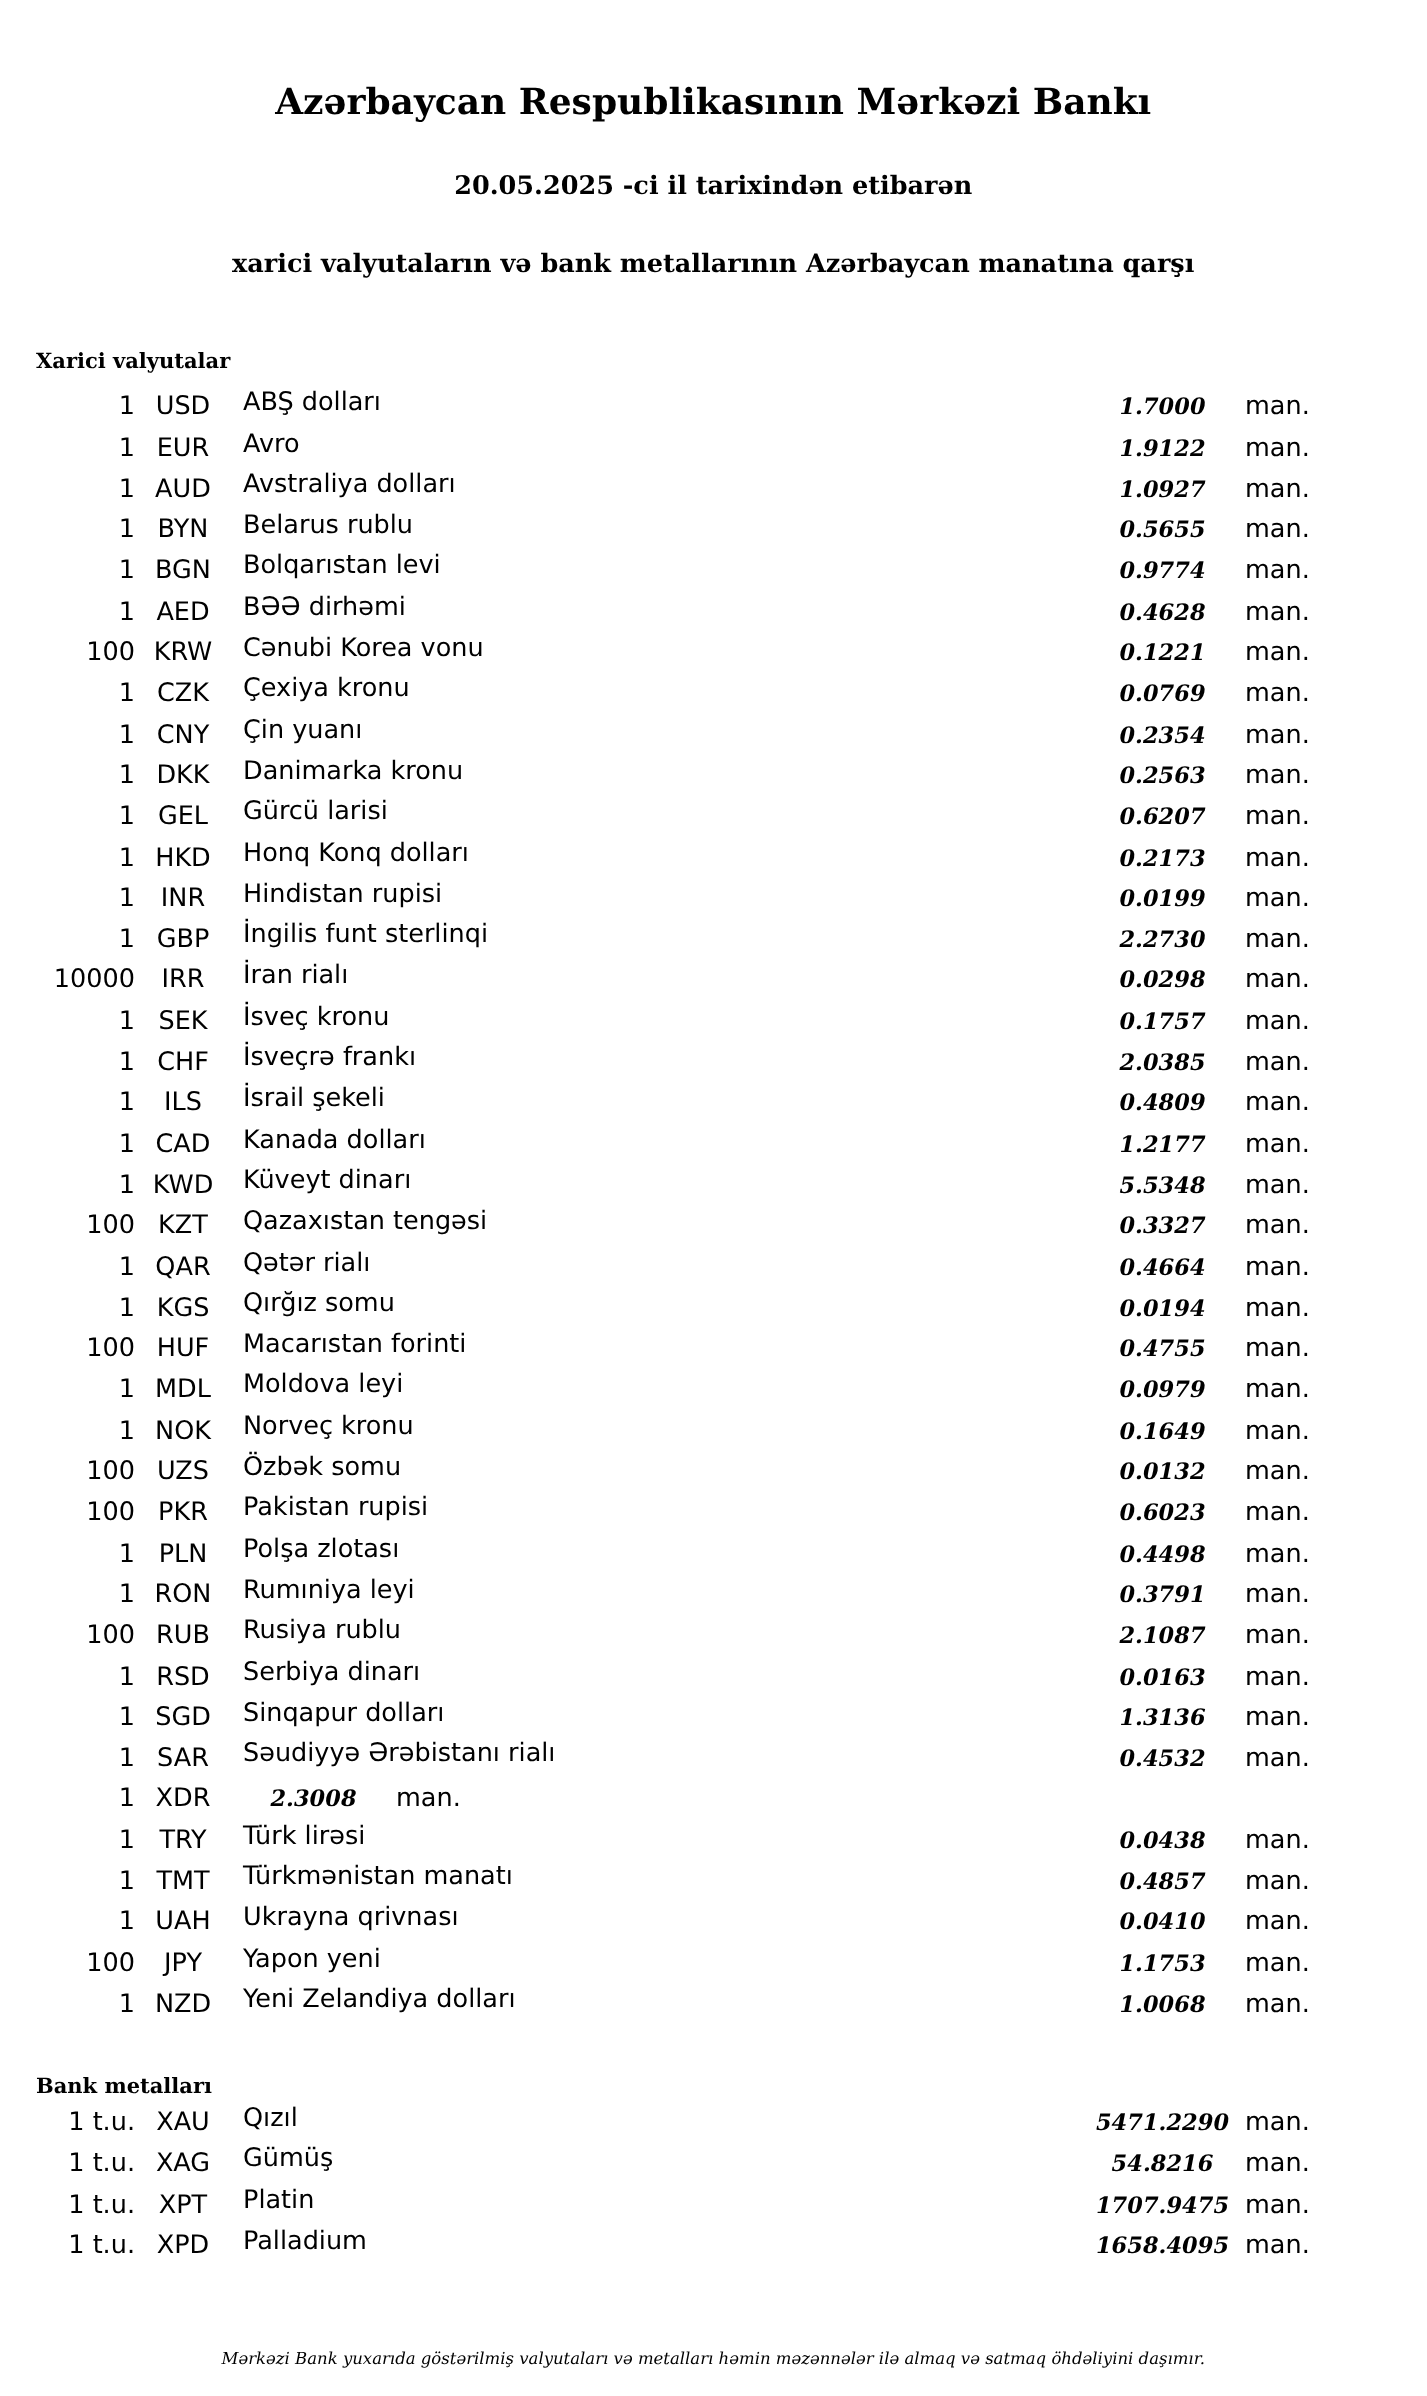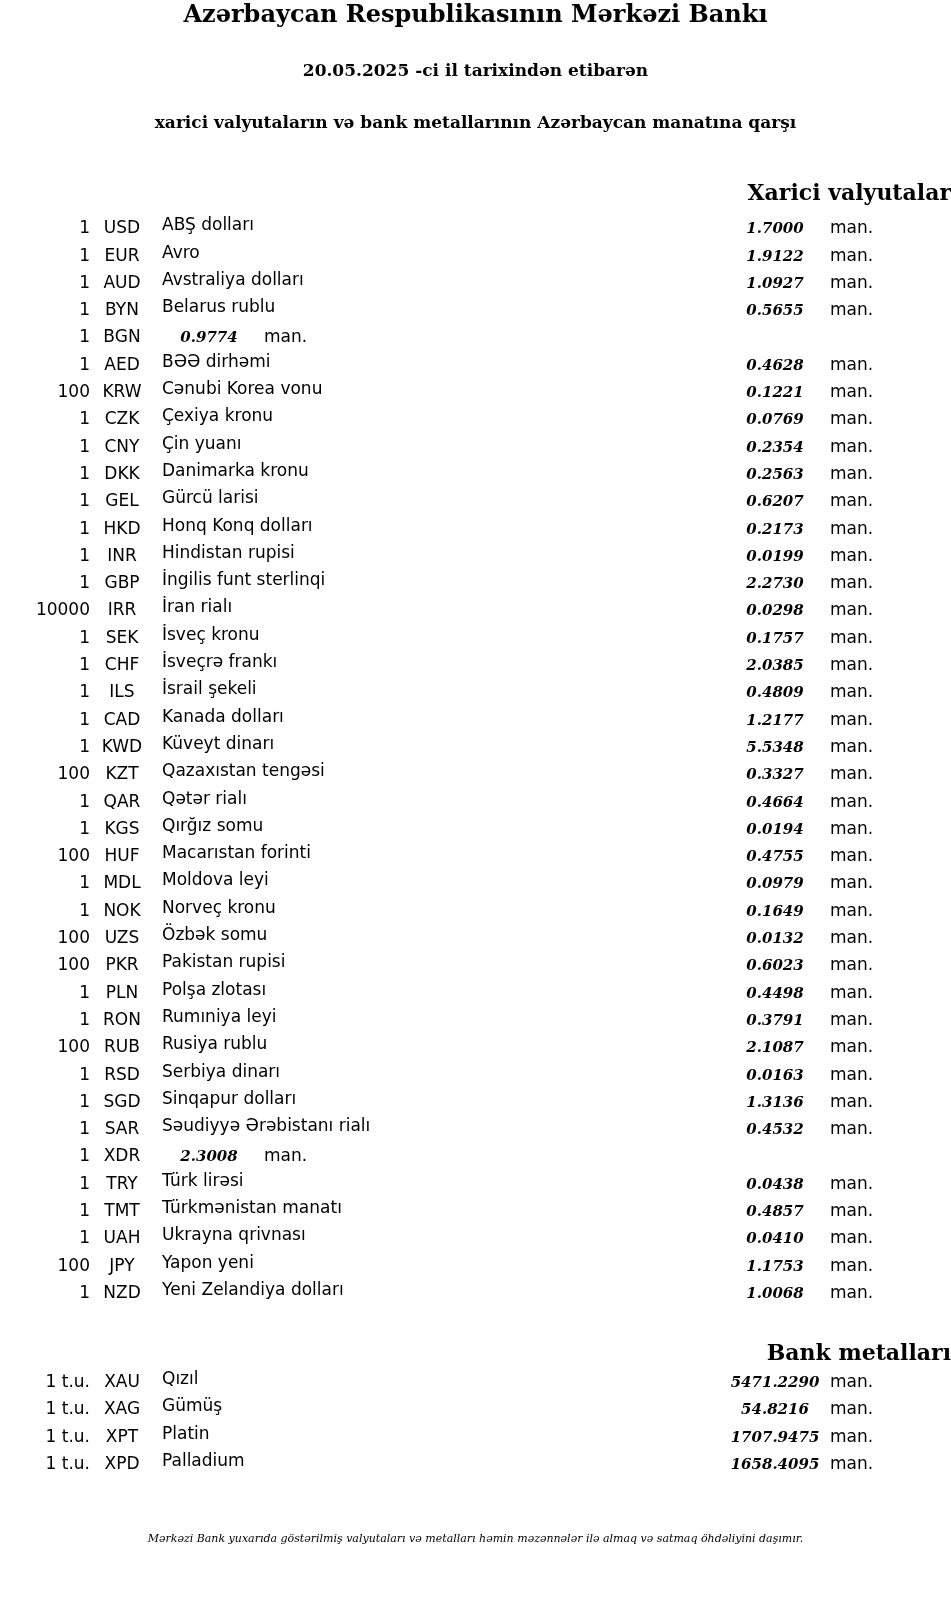--- a/index.html
+++ b/index.html
@@ -13,35 +13,36 @@
     width: 951px;
     min-height: 1597px;
     position: relative;
     padding-bottom: 20px;
   }
   .doc-title {
     font-family: "DejaVu Serif", "Liberation Serif", serif;
     font-weight: bold;
     font-size: 24px;
     text-align: center;
+    padding-top: 54px;
     line-height: 1.2;
   }
   .doc-sub {
     font-family: "DejaVu Serif", "Liberation Serif", serif;
     font-weight: bold;
     font-size: 17px;
     text-align: center;
     margin-top: 31px;
     line-height: 1.25;
   }
   .section-title {
     font-family: "DejaVu Serif", "Liberation Serif", serif;
     font-weight: bold;
-    font-size: 22px;
-    text-align: right;
+    font-size: 14px;
+    text-align: left;
     padding-left: 24px;
   }
   .section-title.currencies { margin-top: 46px; margin-bottom: 12px; }
   .section-title.metals { margin-top: 30px; margin-bottom: 6px; }
   .rows { width: 100%; }
   .row {
     display: flex;
     align-items: baseline;
     height: 27.3px;
     padding-right: 63px;
@@ -132,20 +133,21 @@
       <div class="row">
         <span class="qty">1</span>
         <span class="code">BYN</span>
         <span class="name">Belarus rublu</span>
         <span class="rate">0.5655</span>
         <span class="man">man.</span>
       </div>
       <div class="row">
         <span class="qty">1</span>
         <span class="code">BGN</span>
+        <span class="name">Bolqarıstan levi</span>
         <span class="rate">0.9774</span>
         <span class="man">man.</span>
       </div>
       <div class="row">
         <span class="qty">1</span>
         <span class="code">AED</span>
         <span class="name">BƏƏ dirhəmi</span>
         <span class="rate">0.4628</span>
         <span class="man">man.</span>
       </div>

